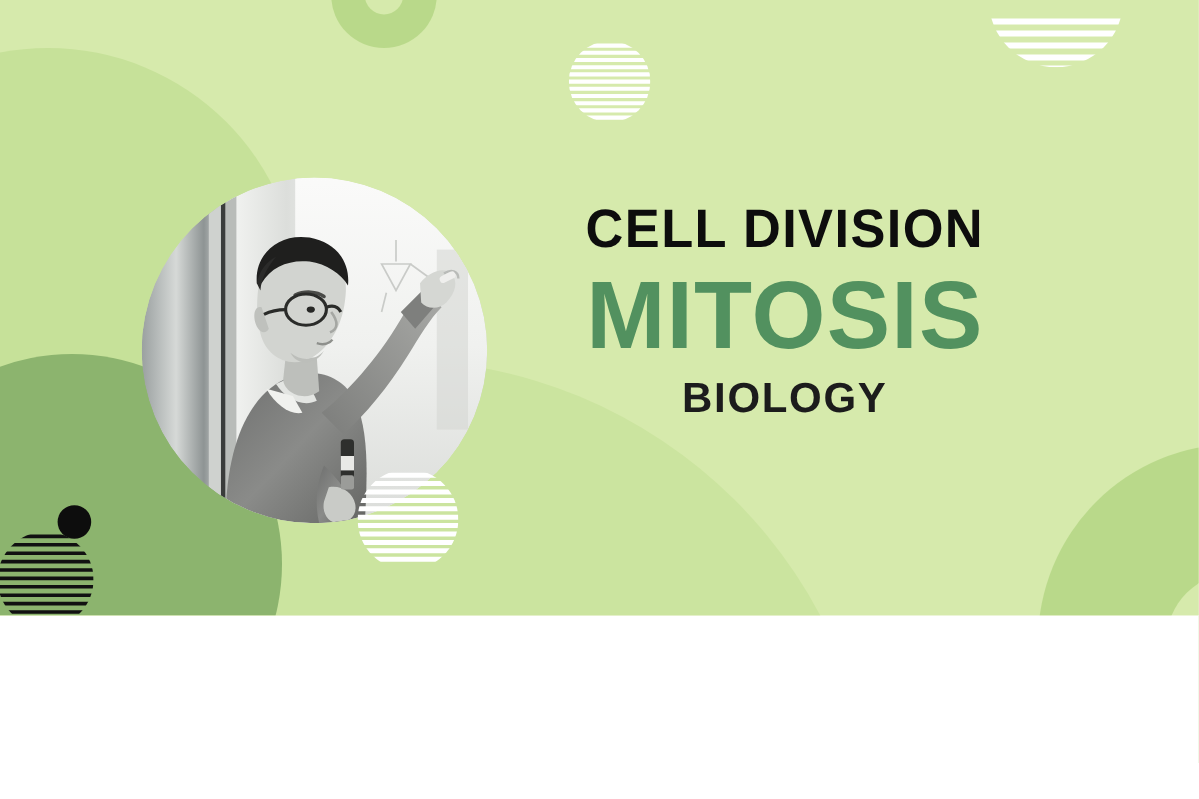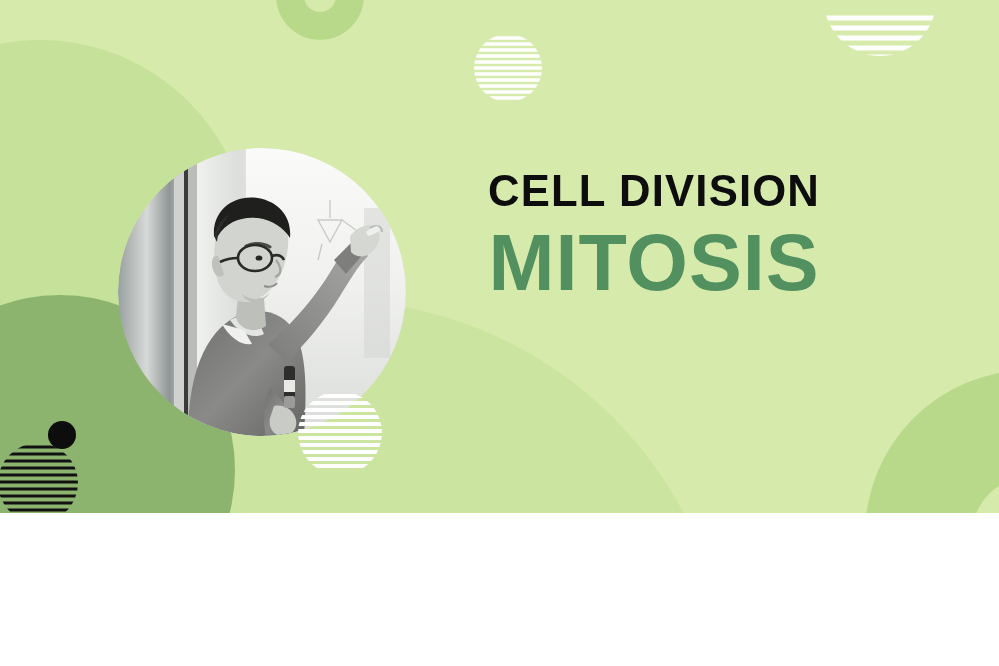--- a/index.html
+++ b/index.html
@@ -322,15 +322,16 @@
         <line x1="0" y1="74" x2="80" y2="74"></line>
       </g>
     </svg>
   </div>
 
   <div class="dot-accent" style="left:48px; top:421px; width:28px; height:28px; background:#0d0d0d;"></div>
 
   <div class="headline">
     <div class="title-main">CELL DIVISION</div>
     <div class="title-accent">MITOSIS</div>
+    <div class="title-sub">BIOLOGY</div>
   </div>
 
 </div>
 
 </body></html>

